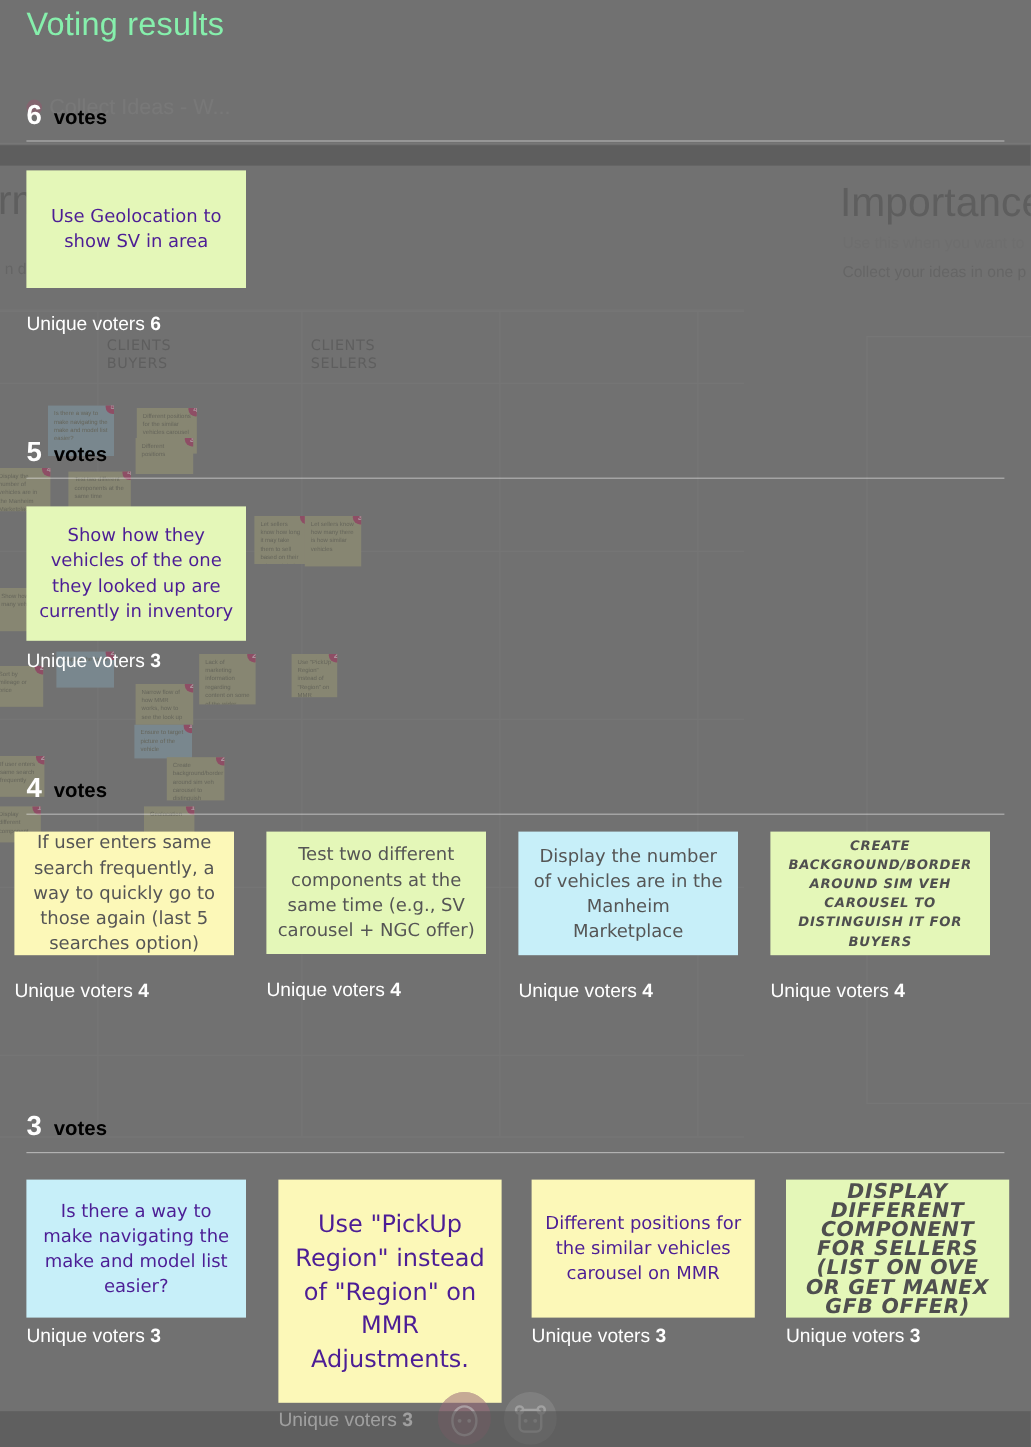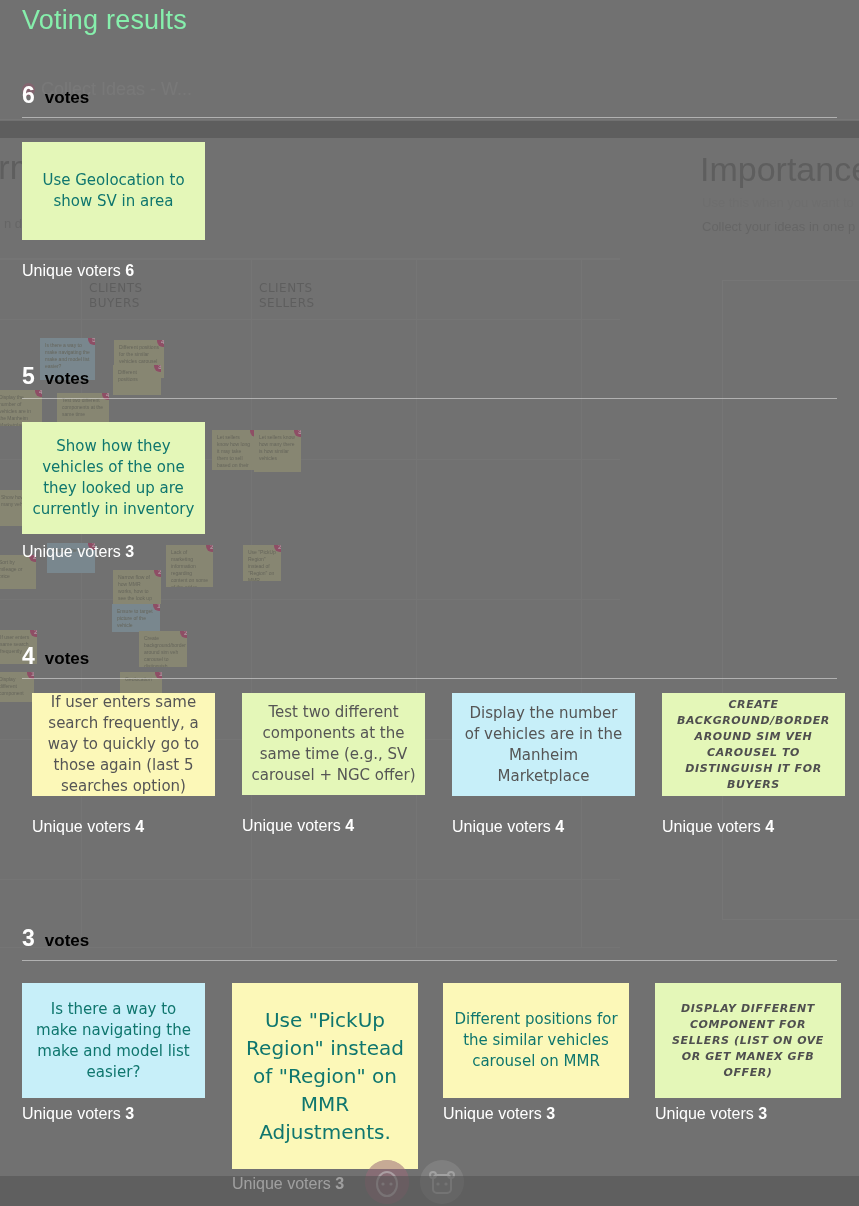--- a/index.html
+++ b/index.html
@@ -140,21 +140,21 @@
     padding-left: 22px;
   }
   .vote-num { font-size: 23px; font-weight: bold; color: #fff; }
   .vote-word { font-size: 17px; color: #000000; font-weight: bold; }
   .vote-rule {
     margin: 8px 22px 0 22px;
     height: 1px; background: rgba(255,255,255,0.45);
   }
 
   .cards-row {
-    display: flex; gap: 27px; padding-left: 32px; margin-top: 14px;
+    display: flex; gap: 27px; padding-left: 12px; margin-top: 14px;
   }
   .card-wrap { width: 183px; }
   .card {
     width: 183px;
     display: flex; align-items: center; justify-content: center;
     text-align: center;
     color: #555; font-size: 15px; line-height: 21px;
     padding: 10px 9px;
     font-family: "DejaVu Sans", sans-serif;
   }
@@ -168,21 +168,21 @@
     text-transform: uppercase;
   }
   .voters {
     margin-top: 22px; font-size: 16px; color: #fff; white-space: nowrap;
   }
   .voters b { font-weight: bold; }
 
   .float-card {
     position: absolute;
     display: flex; align-items: center; justify-content: center;
-    text-align: center; color: #0f766e;
+    text-align: center; color: #4c1d95;
     font-family: "DejaVu Sans", sans-serif;
     font-size: 15px; line-height: 21px; padding: 10px 9px;
   }
   .float-voters {
     position: absolute; font-size: 16px; color: #fff; white-space: nowrap;
   }
 
   .footer-bar {
     position: absolute; left: 0; bottom: 0; width: 859px; height: 30px;
     background: rgba(80,80,80,0.55);
@@ -350,21 +350,21 @@
     <b>3</b>
   </div>
 
   <div class="float-card yellow" style="left:443px; top:983px; width:186px; height:115px; background:#fcf8b8;">Different positions for the similar vehicles carousel on MMR</div>
   <div class="float-voters" style="left:443px; top:1105px;">
     <span>Unique voters</span>
     <b>3</b>
   </div>
 
   <div class="float-card green hand" style="left:655px; top:983px; width:186px; height:115px; background:#e4f7b8;
-              font-size:11px; line-height:16px; letter-spacing:.6px; font-weight:bold;
+              font-size:17px; line-height:16px; letter-spacing:.6px; font-weight:bold;
               font-style:italic; color:#4f4f4f; text-transform:uppercase;">DISPLAY DIFFERENT COMPONENT FOR SELLERS (LIST ON OVE OR GET MANEX GFB OFFER)</div>
   <div class="float-voters" style="left:655px; top:1105px;">
     <span>Unique voters</span>
     <b>3</b>
   </div>
 
   <div class="avatar" style="left:365px; bottom:2px; background:#9a6b7a;">
     <svg width="44" height="44" viewBox="0 0 44 44">
       <circle cx="22" cy="22" r="22" fill="#9a6b7a"></circle>
       <ellipse cx="22" cy="24" rx="10" ry="12" fill="none" stroke="#d9c4cb" stroke-width="2"></ellipse>

